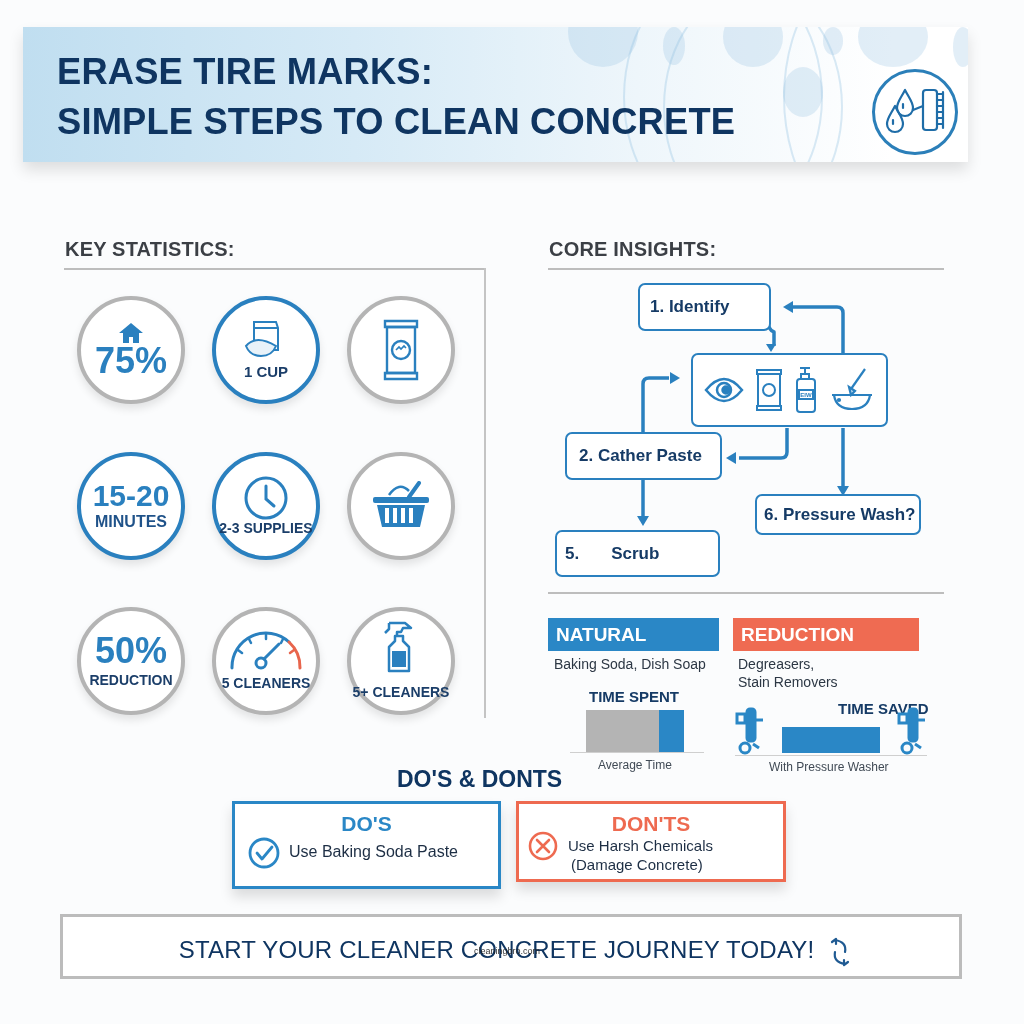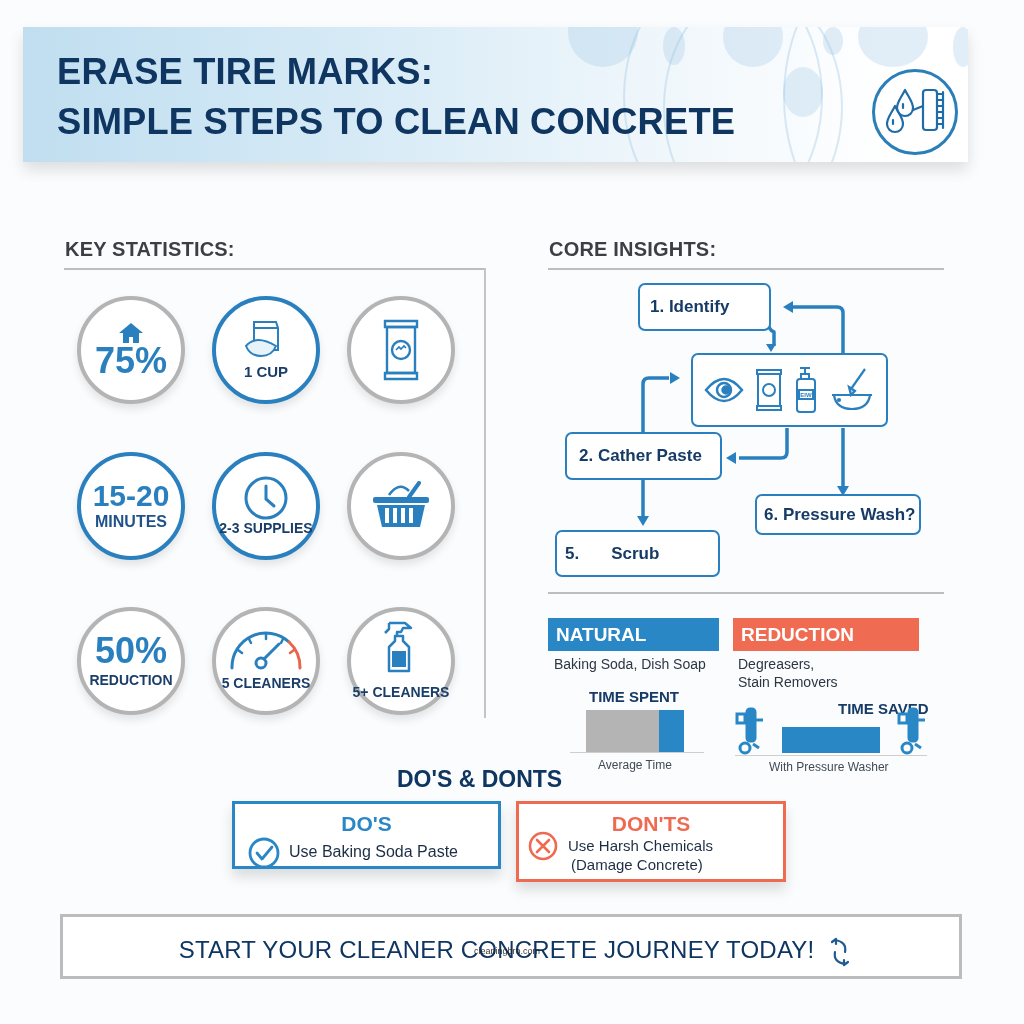--- a/index.html
+++ b/index.html
@@ -278,21 +278,21 @@
   <rect x="12" y="3" width="8" height="32" rx="3" fill="#2a87c6"></rect>
   <path d="M20 14 h8"></path>
   <circle cx="10" cy="42" r="5"></circle>
   <path d="M18 38 l6 4"></path>
 </svg>
 <div class="abs" style="left:735px;top:755px;width:192px;height:1px;background:#cfcfcf;"></div>
 <div class="caption" style="left:769px;top:760px;">With Pressure Washer</div>
 
 <div class="abs" style="left:397px;top:766px;font-weight:bold;font-size:23px;color:#0f3561;">DO'S &amp; DONTS</div>
 
-<div class="dd-box" style="left:232px;top:801px;width:269px;height:68px;border-color:#2a87c6;">
+<div class="dd-box" style="left:232px;top:801px;width:269px;height:88px;border-color:#2a87c6;">
   <div class="dd-title" style="top:8px;color:#2a87c6;">DO'S</div>
   <svg class="abs" style="left:12px;top:32px;" width="34" height="34" viewBox="0 0 34 34" fill="none" stroke="#2a87c6" stroke-width="2.8" stroke-linecap="round" stroke-linejoin="round">
     <circle cx="17" cy="17" r="14"></circle>
     <path d="M10 17 l5 6 l10 -12"></path>
   </svg>
   <div class="dd-text" style="left:54px;top:38px;font-size:16px;">Use Baking Soda Paste</div>
 </div>
 
 <div class="dd-box" style="left:516px;top:801px;width:270px;height:81px;border-color:#ee6a50;">
   <div class="dd-title" style="top:8px;color:#ee6a50;">DON'TS</div>

